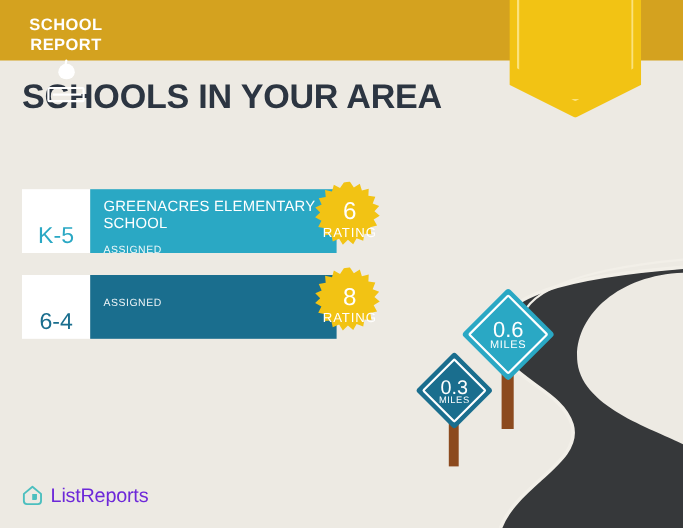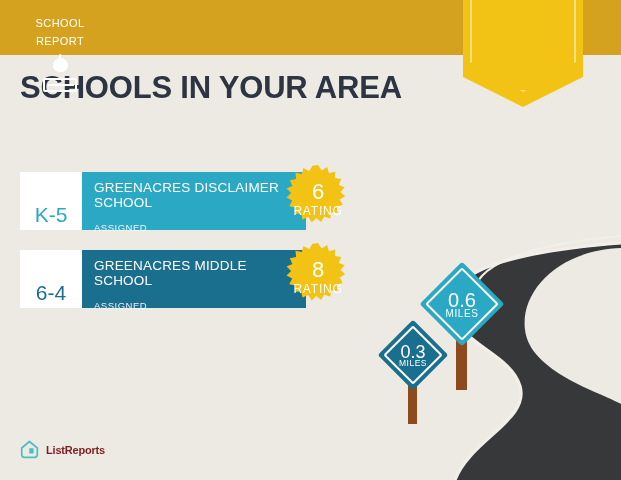--- a/index.html
+++ b/index.html
@@ -36,21 +36,21 @@
   }
   .badge-inner{
     position:absolute;left:7px;top:-8px;width:106px;height:100px;
     border:2.5px solid #FBE27C;
     box-sizing:border-box;
     clip-path:polygon(0 0,100% 0,100% 70%,50% 100%,0 70%);
   }
   .badge-title{
     position:absolute;left:0;top:14px;width:120px;
     text-align:center;color:#FFFFFF;
-    font-size:11px;line-height:18px;font-weight:400;letter-spacing:.4px;
+    font-size:15px;line-height:18px;font-weight:700;letter-spacing:.4px;
   }
   .badge-icons{position:absolute;left:0;top:58px;width:120px;text-align:center;}
   .apple{
     display:inline-block;width:15px;height:14px;background:#FFFFFF;
     border-radius:50% 50% 48% 48%/55% 55% 45% 45%;position:relative;
   }
   .apple::before{
     content:"";position:absolute;left:6.5px;top:-4px;width:2px;height:5px;
     background:#FFFFFF;border-radius:1px;transform:rotate(12deg);
   }
@@ -124,21 +124,21 @@
     position:absolute;left:4px;top:4px;right:4px;bottom:4px;
     border:2.5px solid #FFFFFF;box-sizing:border-box;border-radius:2px;
   }
   .sign-text{
     position:absolute;left:0;width:100%;text-align:center;color:#FFFFFF;z-index:5;
   }
 
   
   .logo{position:absolute;left:20px;top:440px;display:flex;align-items:center;gap:7px;z-index:7;}
   .logo-mark{width:19px;height:19px;}
-  .logo-text{font-size:11px;color:#7f1d1d;letter-spacing:-.2px;font-weight:bold;}
+  .logo-text{font-size:18px;color:#6d28d9;letter-spacing:-.2px;}
   .disclaimer{
     position:absolute;left:180px;top:443px;width:360px;
     font-size:8.2px;line-height:10.5px;color:#C9C4BA;z-index:7;
   }
 </style>
 </head>
 <body>
 
 <div class="page">
 
@@ -171,38 +171,37 @@
     <div class="book"></div>
   </div>
 
   <div class="title">SCHOOLS IN YOUR AREA</div>
 
   <div class="card c1">
     <div class="grade-box">
       <span>K-5</span>
     </div>
     <div class="body-box">
-      <div class="sname">GREENACRES DISCLAIMER SCHOOL</div>
+      <div class="sname">GREENACRES ELEMENTARY SCHOOL</div>
       <div class="sassigned">ASSIGNED</div>
     </div>
     <div class="burst">
       <svg width="72" height="72" viewBox="0 0 72 72">
         <polygon fill="#F2C314" points="36,0 39.7,5.4 45.1,2 47,8.2 53.2,6.6 52.9,13 59.2,13.9 56.8,19.9 62.7,22.3 58.4,27 63.2,31.2 57.7,34.5 60.8,40.1 54.6,41.6 55.7,47.9 49.3,47.5 48.2,53.8 42.2,51.5 39.1,57.1 34.3,52.9 29.7,57.4 26.3,52 20.5,54.6 19.1,48.3 12.8,48.9 13.6,42.6 7.3,41.3 10.2,35.6 4.5,32.5 9.1,28.1 4.6,23.6 10.4,21 7.8,15.2 14.1,14 13.5,7.7 19.8,9 21.5,2.9 27.1,6 30.6,0.8"></polygon>
       </svg>
       <div class="burst-num">6</div>
       <div class="burst-lbl">RATING</div>
     </div>
   </div>
 
   <div class="card c2">
     <div class="grade-box">
       <span>6-4</span>
     </div>
     <div class="body-box">
-      <div class="sname">GREENACRES MIDDLE SCHOOL</div>
       <div class="sassigned">ASSIGNED</div>
     </div>
     <div class="burst">
       <svg width="72" height="72" viewBox="0 0 72 72">
         <polygon fill="#F2C314" points="36,0 39.7,5.4 45.1,2 47,8.2 53.2,6.6 52.9,13 59.2,13.9 56.8,19.9 62.7,22.3 58.4,27 63.2,31.2 57.7,34.5 60.8,40.1 54.6,41.6 55.7,47.9 49.3,47.5 48.2,53.8 42.2,51.5 39.1,57.1 34.3,52.9 29.7,57.4 26.3,52 20.5,54.6 19.1,48.3 12.8,48.9 13.6,42.6 7.3,41.3 10.2,35.6 4.5,32.5 9.1,28.1 4.6,23.6 10.4,21 7.8,15.2 14.1,14 13.5,7.7 19.8,9 21.5,2.9 27.1,6 30.6,0.8"></polygon>
       </svg>
       <div class="burst-num">8</div>
       <div class="burst-lbl">RATING</div>
     </div>
   </div>

